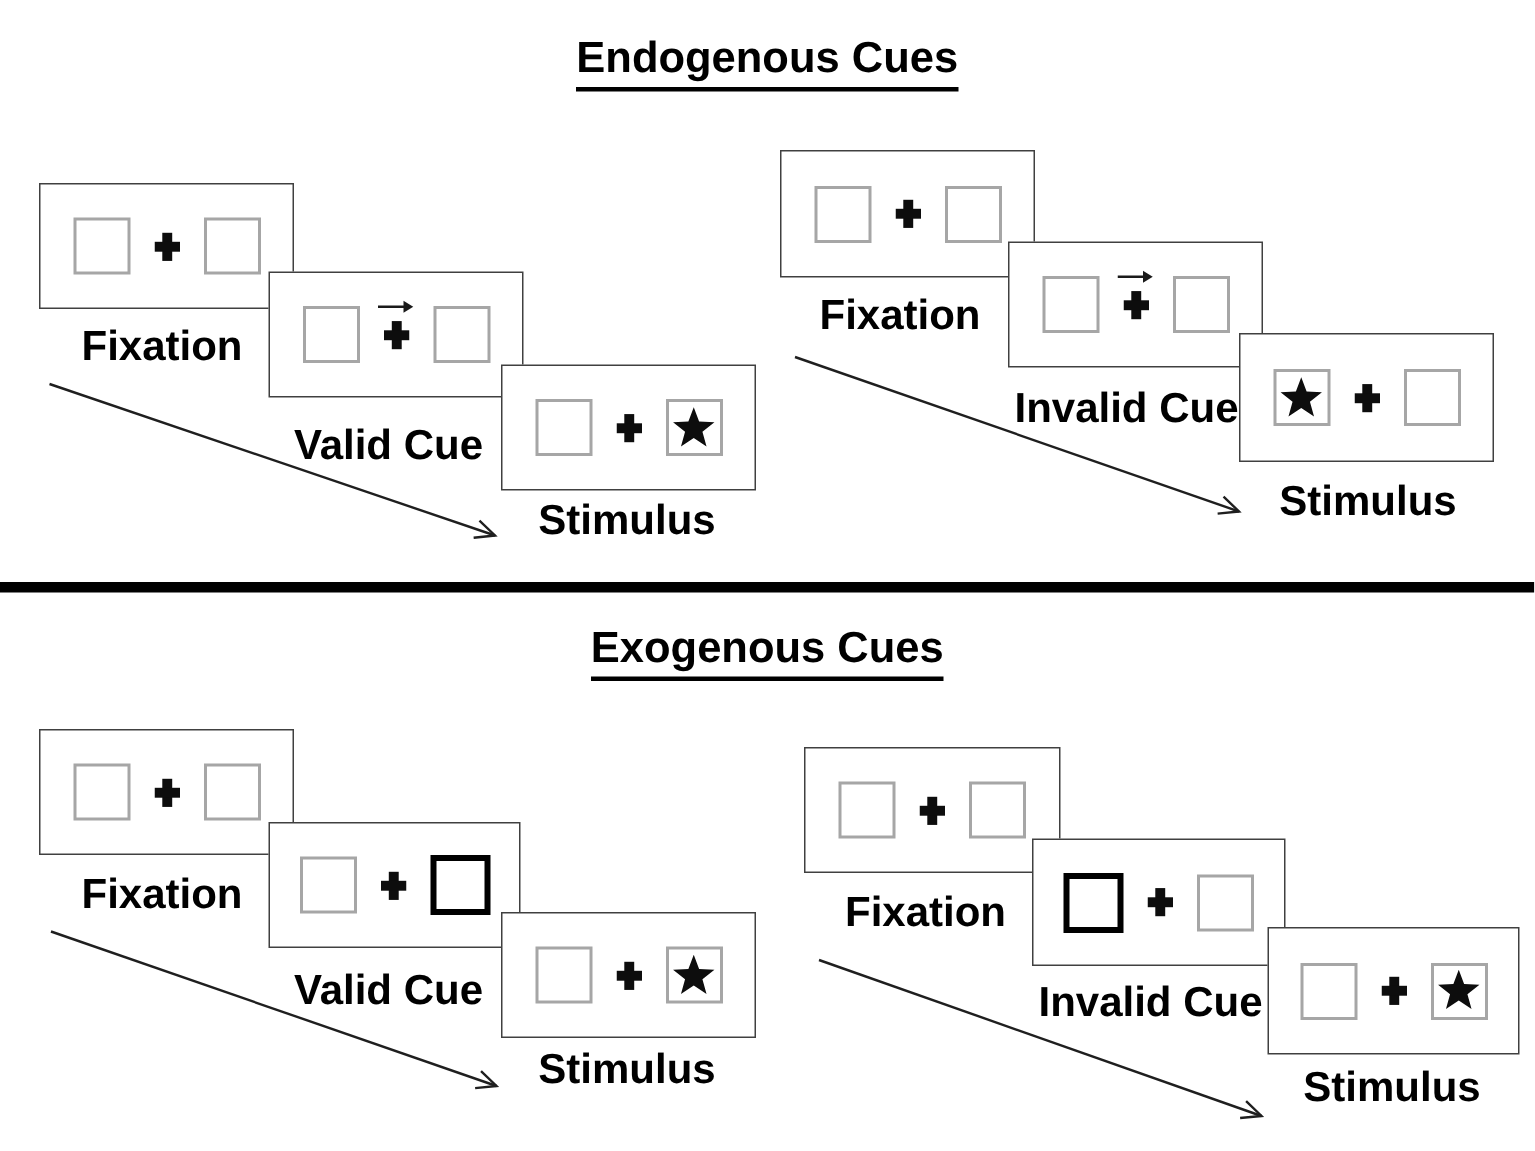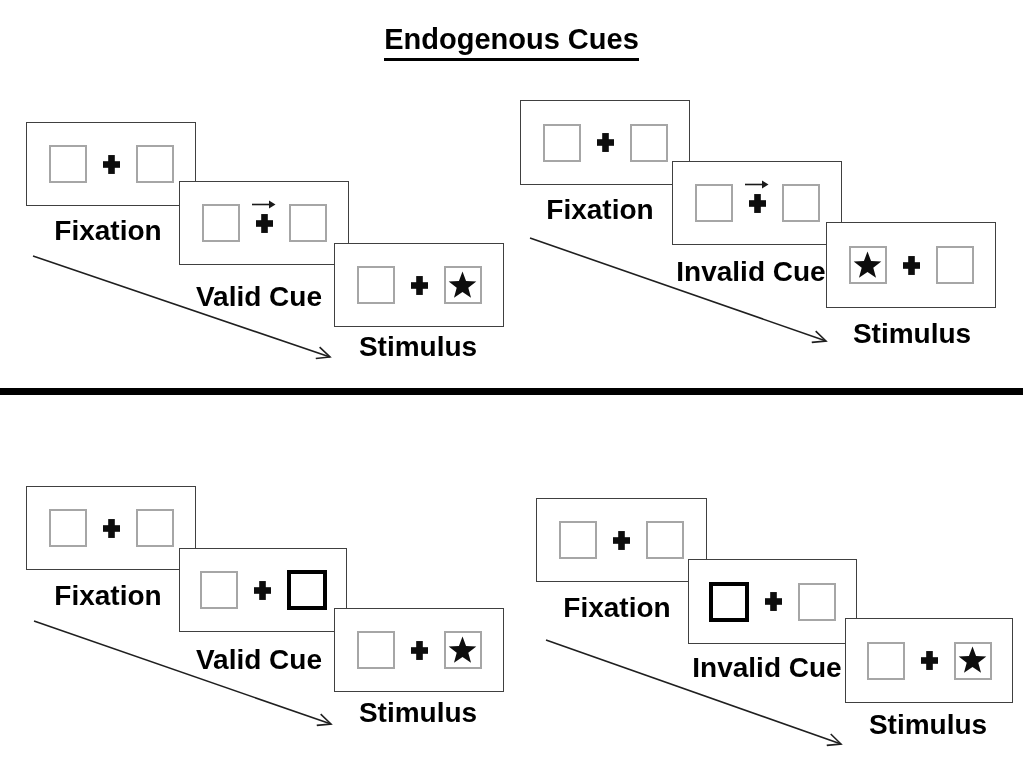--- a/index.html
+++ b/index.html
@@ -57,20 +57,23 @@
   .arrows line{stroke:#1f1f1f;stroke-width:1.6;}
 </style>
 </head>
 <body>
 
 <div class="stage">
 
   <div class="title" id="title-endogenous">
     <span>Endogenous Cues</span>
   </div>
+  <div class="title" id="title-exogenous">
+    <span>Exogenous Cues</span>
+  </div>
 
   <div class="divider"></div>
 
   <svg class="arrows" width="1023" height="767">
     <defs>
       <marker id="ah" markerUnits="userSpaceOnUse" markerWidth="16" markerHeight="14" refX="14" refY="7" orient="auto">
         <path d="M1,1 L14,7 L1,13" fill="none" stroke="#1f1f1f" stroke-width="1.6"></path>
       </marker>
     </defs>
     <line x1="33" y1="256" x2="330" y2="357" marker-end="url(#ah)"></line>

